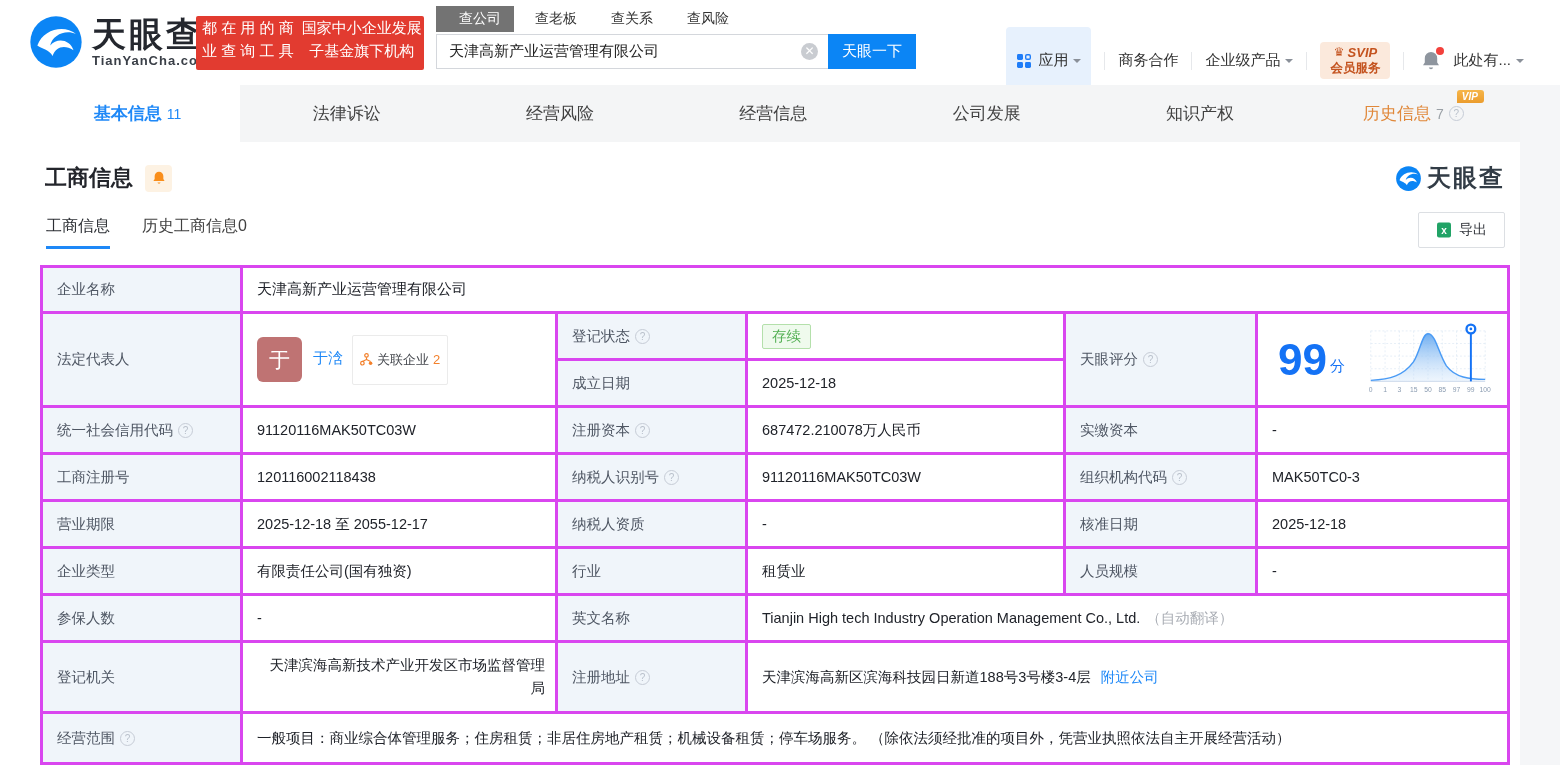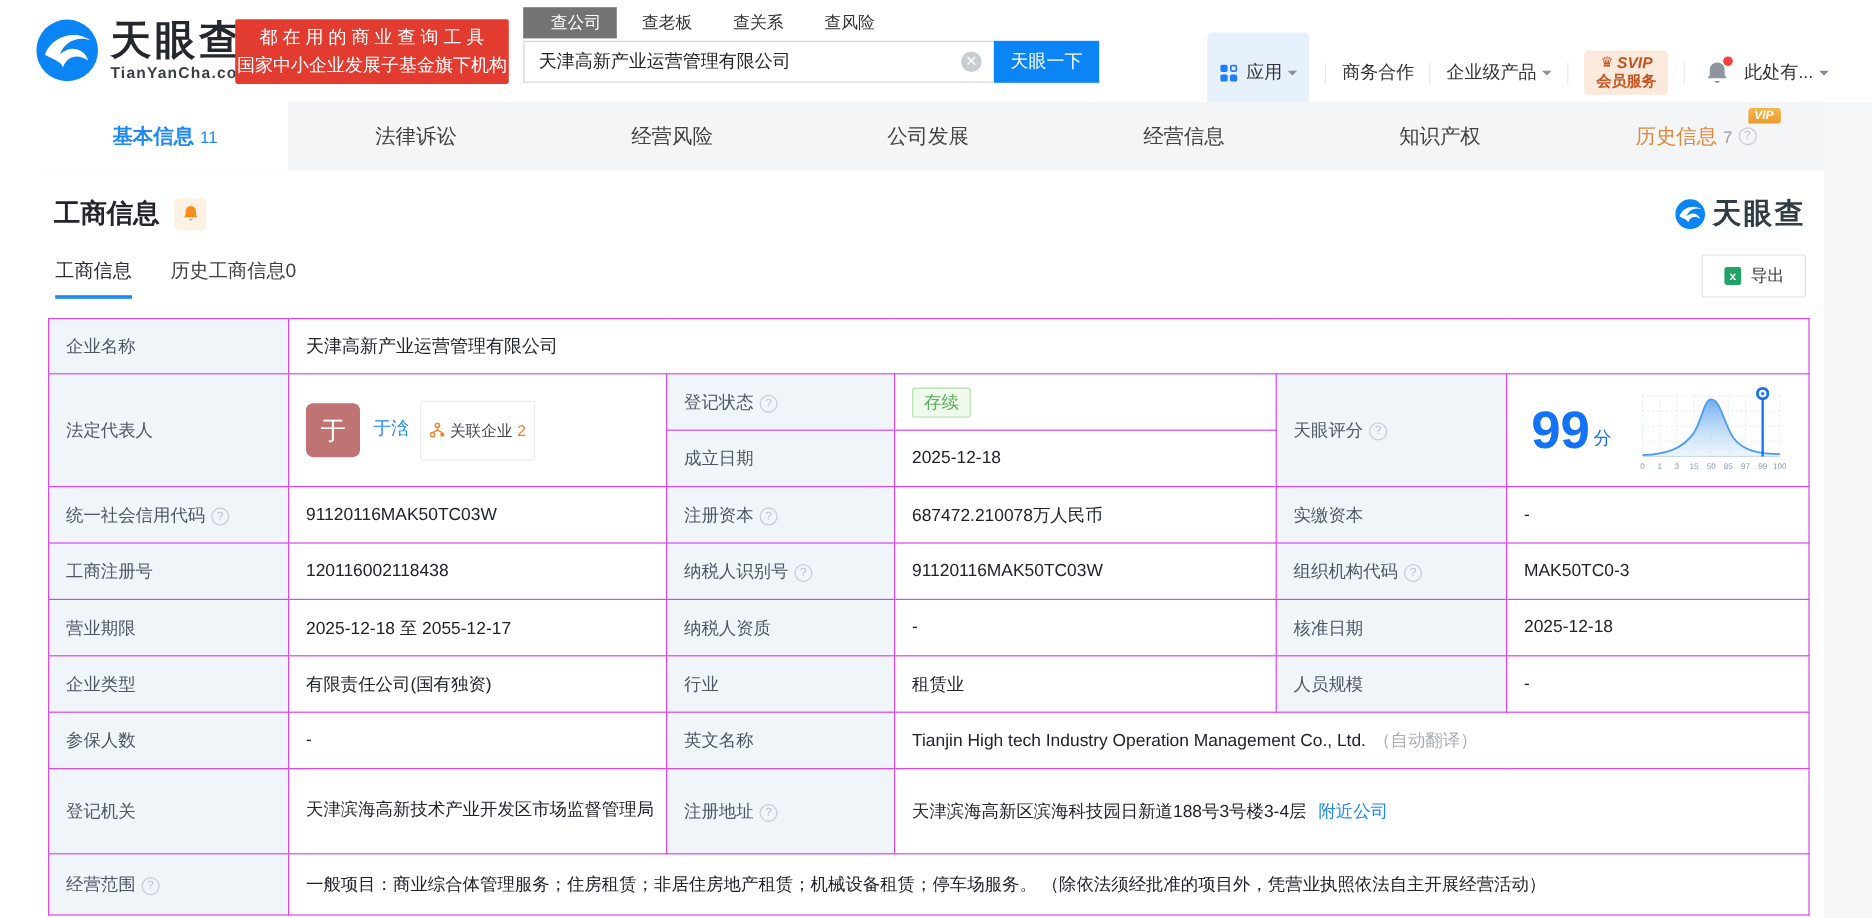--- a/index.html
+++ b/index.html
@@ -10,21 +10,21 @@
   }
   
   .topbar { position:absolute; top:0; left:0; width:1560px; height:85px; background:#fff; }
   .logo-wrap { position:absolute; left:28px; top:14px; display:flex; align-items:center; }
   .logo-icon { width:56px; height:56px; }
   .logo-text { margin-left:8px; }
   .logo-cn { font-size:34px; font-weight:bold; color:#24272e; letter-spacing:3px; line-height:1; }
   .logo-en { font-size:13px; font-weight:bold; color:#3a3f47; letter-spacing:1px; margin-top:2px; }
   .promo-banner { position:absolute; left:196px; top:16px; width:228px; height:54px;
     background:#e23b30; color:#fff; font-size:15px; line-height:1.55; text-align:center;
-    display:flex; flex-direction:column; justify-content:center; border-radius:2px; }
+    display:flex; flex-direction:row; justify-content:center; border-radius:2px; }
   .search-area { position:absolute; left:436px; top:6px; width:480px; }
   .search-tabs { display:flex; align-items:flex-end; height:26px; font-size:14px; }
   .stab { padding:4px 13px; color:#333; cursor:pointer; }
   .stab.active { background:#737373; color:#fff;padding-left:23px; }
   .stab + .stab { margin-left:8px; }
   .search-box { display:flex; height:35px; margin-top:2px; }
   .search-input-wrap { position:relative; flex:1; }
   .search-input { width:100%; height:35px; border:1px solid #d4d7dc; border-right:none;
     padding:0 34px 0 12px; font-size:15px; color:#222; outline:none;
     font-family:"Liberation Sans","DejaVu Sans",sans-serif; }
@@ -68,21 +68,21 @@
   .watermark .wm-text { font-size:24px; font-weight:bold; color:#323c46; letter-spacing:2px; margin-left:5px; }
   .subtab-row { position:absolute; top:216px; left:46px; right:55px; display:flex; align-items:center; }
   .subtab { font-size:16px; color:#2b2e33; margin-right:32px; padding-bottom:12px; position:relative; cursor:pointer; }
   .subtab.active::after { content:""; position:absolute; left:0; right:0; bottom:0; height:3px; background:#1e88f7; }
   .subtab.muted { color:#404040; }
   .export-btn { margin-left:auto; margin-top:-6px; display:flex; align-items:center; gap:7px; background:#fff;
     border:1px solid #dcdfe3; border-radius:2px; padding:8px 17px; font-size:14px; color:#33363c; cursor:pointer;
     font-family:"Liberation Sans","DejaVu Sans",sans-serif; }
   
   .info-table { position:absolute; top:265px; left:40px; width:1467px; border-collapse:collapse; table-layout:fixed; }
-  .info-table td { border:1px solid #d946ef; font-size:14.5px; padding:6px 10px 6px 14px; vertical-align:middle; }
+  .info-table td { border:3px solid #d946ef; font-size:14.5px; padding:6px 10px 6px 14px; vertical-align:middle; }
   td.lbl { background:#f0f5fa; color:#4e5663; }
   td.val { background:#fff; color:#20232a; }
   .status-badge { display:inline-block; border:1px solid #b4e0ab; background:#effaed; color:#54b054;
     font-size:14.5px; padding:2px 9px; border-radius:2px; }
   .avatar { display:inline-flex; width:45px; height:45px; background:#bf7373; border-radius:6px; color:#fff;
     font-size:21px; align-items:center; justify-content:center; vertical-align:middle; cursor:pointer; }
   .rep-name { color:#1e88f7; font-size:15px; margin:13px 9px 0 11px; cursor:pointer; }
   .rel-badge { display:inline-flex; align-items:center; gap:4px; border:1px solid #ebebeb; border-radius:2px;
     padding:15px 7px; font-size:13px; color:#45484e; cursor:pointer; vertical-align:middle; }
   .rel-count { color:#f3802b; }
@@ -175,24 +175,24 @@
     <span>基本信息</span>
     <span class="count">11</span>
   </div>
   <div class="mtab">
       <span>法律诉讼</span>
     </div>
   <div class="mtab">
       <span>经营风险</span>
     </div>
   <div class="mtab">
+      <span>经营信息</span>
+    </div>
+  <div class="mtab">
       <span>公司发展</span>
-    </div>
-  <div class="mtab">
-      <span>经营信息</span>
     </div>
   <div class="mtab">
       <span>知识产权</span>
     </div>
   <div class="mtab history">
     <span class="vip-flag">VIP</span>
     <span>历史信息</span>
     <span class="count">7</span>
     <span class="help-icon">?</span>
   </div>

